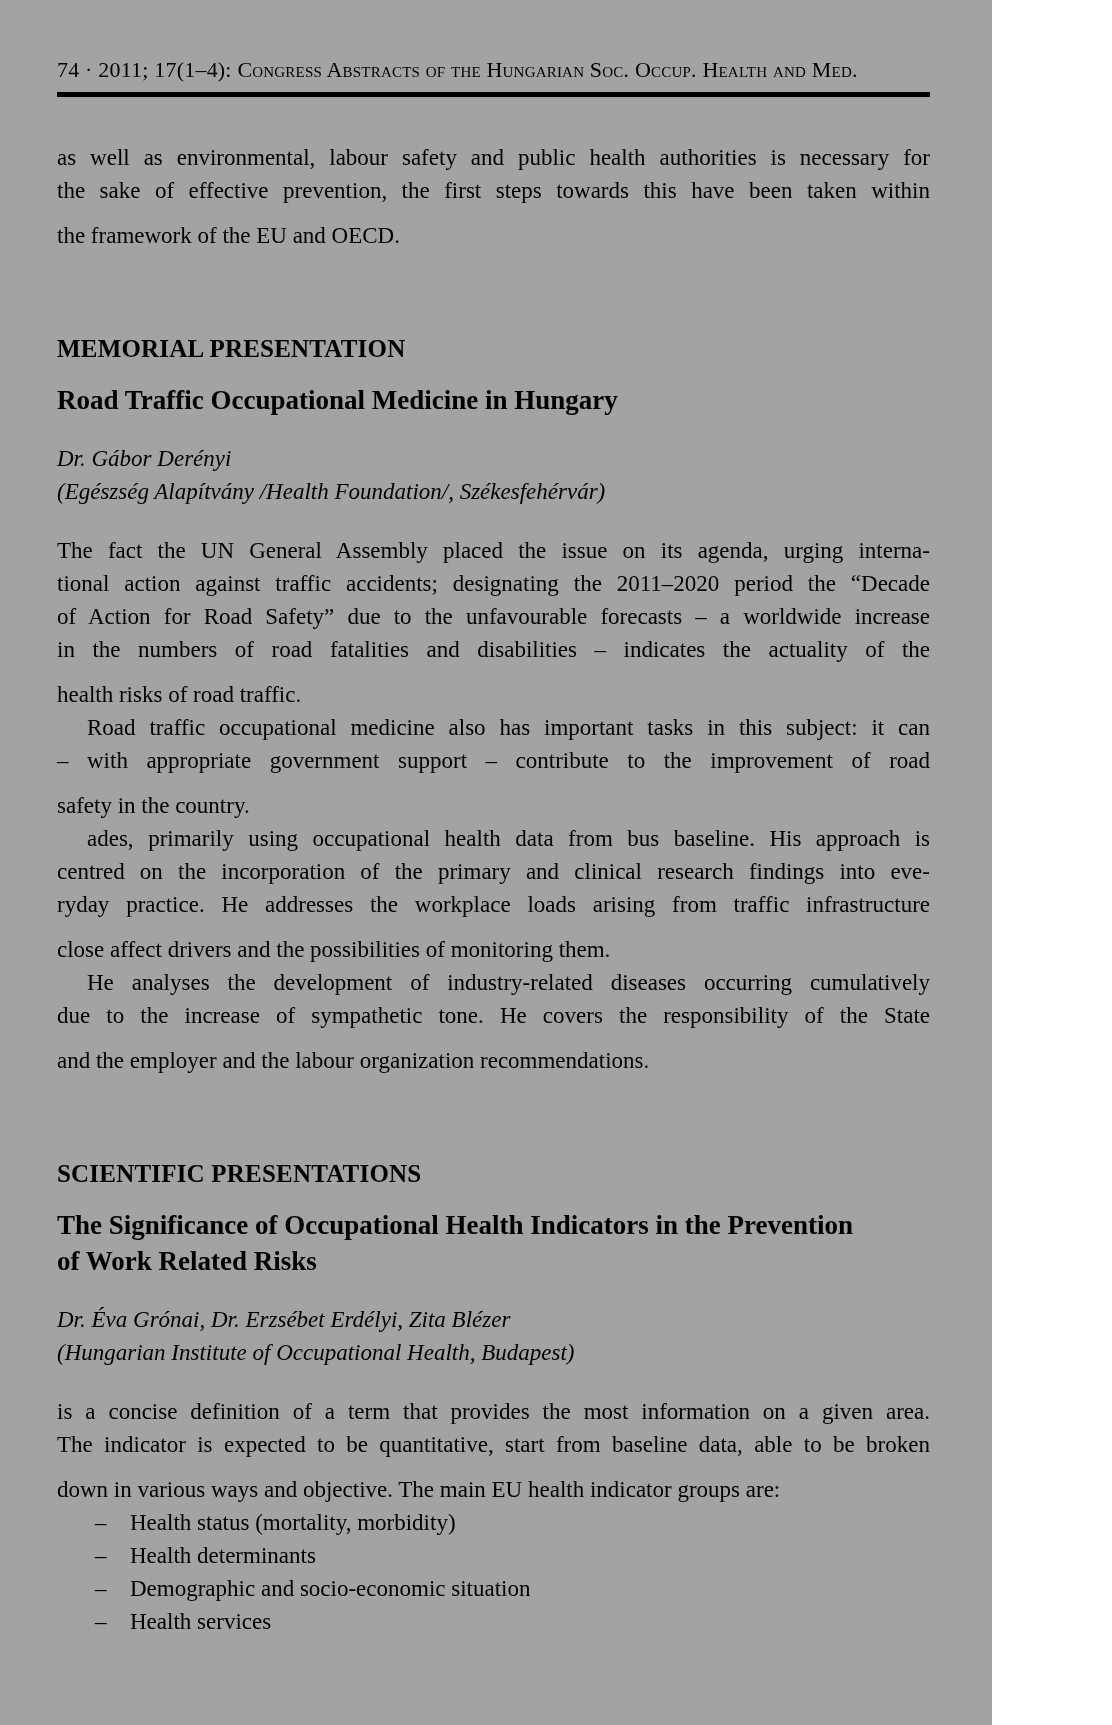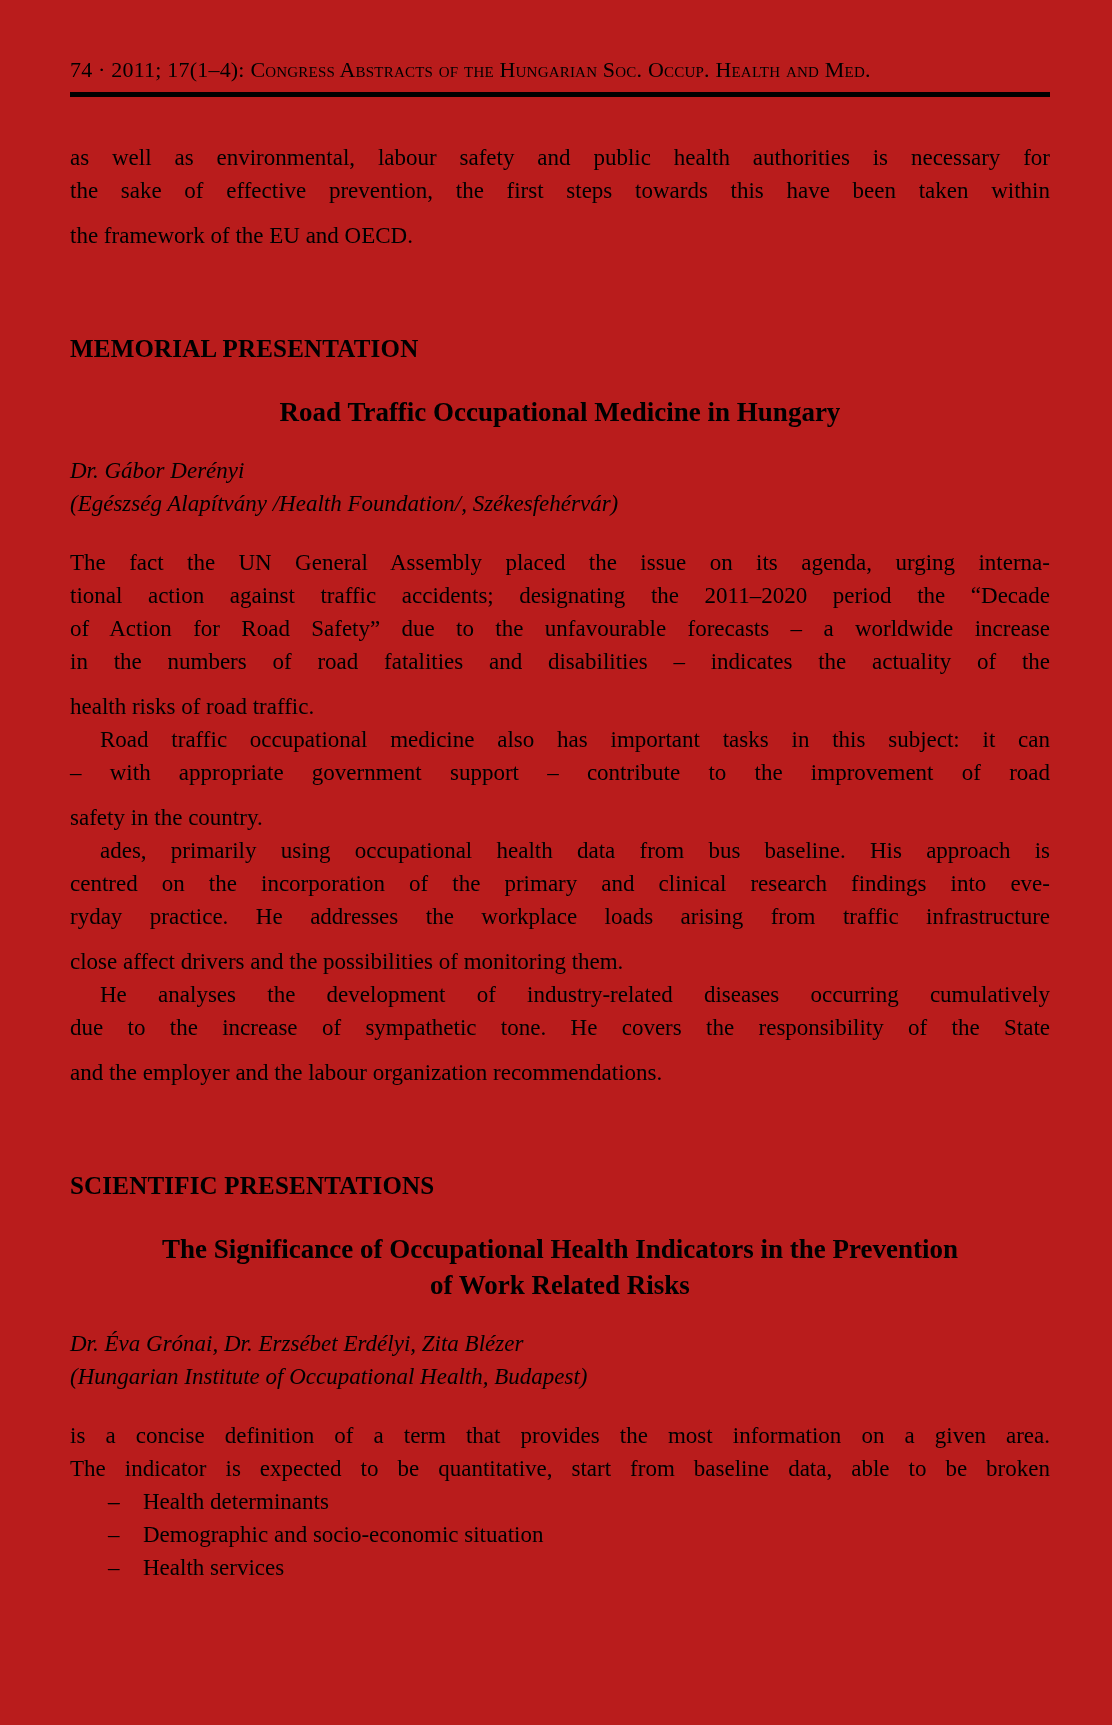--- a/index.html
+++ b/index.html
@@ -3,35 +3,35 @@
 <meta charset="utf-8">
 <style>
   * { margin: 0; padding: 0; box-sizing: border-box; }
   html, body { background: #ffffff; }
   body {
     width: 1112px; height: 1725px;
     font-family: "Liberation Serif", "DejaVu Serif", serif;
     color: #000;
     overflow: hidden;
   }
-  .page { position: relative; width: 1112px; height: 1725px; background: #b91c1c; overflow: hidden; padding-left: 13px; }
+  .page { position: relative; width: 992px; height: 1725px; background: #a3a3a3; overflow: hidden; }
   .content { margin: 0 62px 0 57px; padding-top: 57px; }
   .hdr { font-size: 22px; line-height: 26px; color: #000; letter-spacing: 0.2px; }
   .sc { font-variant: small-caps; }
   .rule { height: 5px; background: #000; margin-top: 9px; }
   #doc > :first-child { margin-top: 44px; }
   .b-p { font-size: 23px; line-height: 33px; }
   .pline { text-align: justify; text-align-last: justify; }
   .pline.last { text-align-last: left; margin-top: 12px; }
   .b-p.indent .pline:first-child { text-indent: 30px; }
   .b-h {
     font-size: 25px; font-weight: bold; line-height: 34px;
     margin-top: 80px; letter-spacing: 0.2px;
   }
-  .b-title { font-size: 27px; font-weight: bold; line-height: 36px; margin-top: 28px; text-align: center; }
+  .b-title { font-size: 27px; font-weight: bold; line-height: 36px; margin-top: 16px; }
   .b-authors { font-size: 23px; font-style: italic; line-height: 33px; margin-top: 24px; }
   .b-authors + .b-p { margin-top: 26px; }
   .b-list { font-size: 23px; line-height: 33px; }
   .list-item { position: relative; padding-left: 73px; text-align: left; }
   .list-item .marker { position: absolute; left: 38px; }
   i { font-style: italic; }
 </style>
 </head>
 <body>
 
@@ -81,22 +81,23 @@
           <div class="tline">The Significance of Occupational Health Indicators in the Prevention</div>
           <div class="tline">of Work Related Risks</div>
         </h3>
         <div class="b-authors">
           <div class="aline">Dr. Éva Grónai, Dr. Erzsébet Erdélyi, Zita Blézer</div>
           <div class="aline">(Hungarian Institute of Occupational Health, Budapest)</div>
         </div>
         <div class="b-p">
           <div class="pline">is a concise definition of a term that provides the most information on a given area.</div>
           <div class="pline">The indicator is expected to be quantitative, start from baseline data, able to be broken</div>
+          <div class="pline last">down in various ways and objective. The main EU health indicator groups are:</div>
         </div>
         <div class="b-list">
-          <div class="list-item"><span class="marker">–</span></div>
+          <div class="list-item"><span class="marker">–</span><span>Health status (mortality, morbidity)</span></div>
           <div class="list-item"><span class="marker">–</span><span>Health determinants</span></div>
           <div class="list-item"><span class="marker">–</span><span>Demographic and socio-economic situation</span></div>
           <div class="list-item"><span class="marker">–</span><span>Health services</span></div>
         </div>
       </div>
   </div>
 </div>
 
 </body></html>

